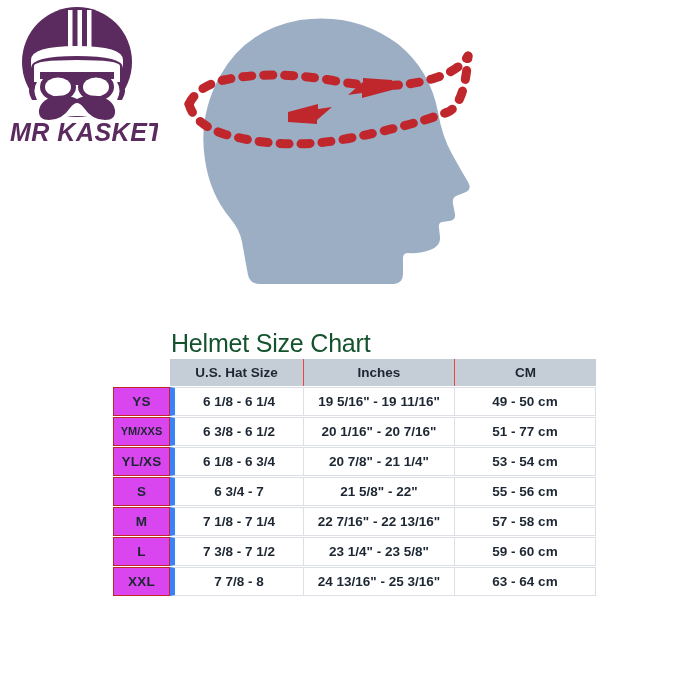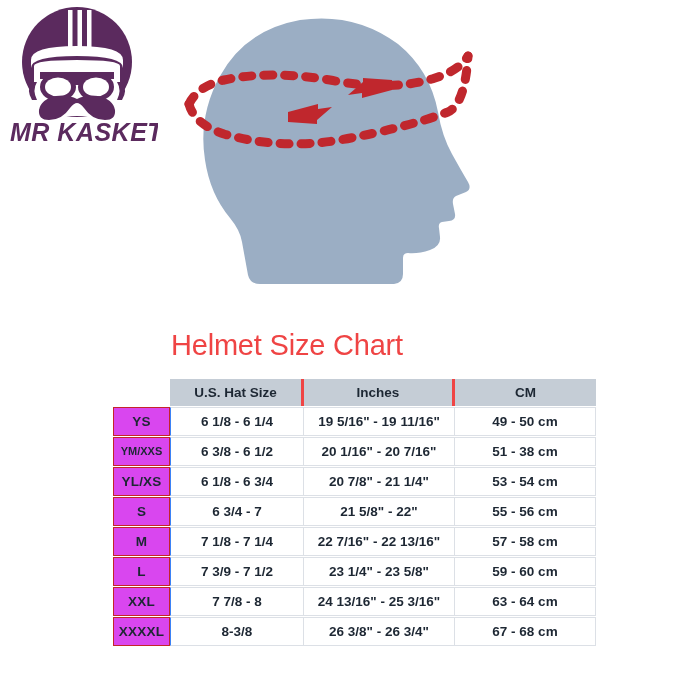--- a/index.html
+++ b/index.html
@@ -37,25 +37,25 @@
 
   
   #chart-block {
     position: absolute;
     left: 113px;
     top: 330px;
     width: 485px;
   }
 
   #chart-title {
-    color: #ef4444;
-    font-size: 29px;
+    color: #14532d;
+    font-size: 25px;
     font-weight: normal;
     letter-spacing: -0.2px;
-    margin: 0 0 16px 58px;
+    margin: 0 0 0 58px;
     line-height: 1.1;
   }
 
   table.size-table {
     border-collapse: separate;
     border-spacing: 0 1px;
     width: 483px;
     table-layout: fixed;
   }
   table.size-table col.c-label { width: 57px; }
@@ -76,21 +76,21 @@
 
   
   th.corner-blank {
     background: #ffffff;
     border: none;
   }
   th.col-head {
     background: #C5CDD6;
     color: #13263b;
     font-size: 13px;
-    border-right: 3px solid #ef4444;
+    border-right: 1px solid #ef4444;
   }
   th.col-head.last { border-right: none; }
 
   
   td.size-label {
     background: #d946ef;
     color: #ffffff;
     font-size: 12.5px;
     letter-spacing: 0.2px;
     border: 1px solid #C4252B;
@@ -98,21 +98,21 @@
   td.size-label.tight { font-size: 11px; letter-spacing: 0; }
 
   
   td.val {
     background: #ffffff;
     border: 1px solid #DCE0E6;
     border-left: none;
     font-size: 13.5px;
     color: #16212e;
   }
-  td.val.first-val { border-left: 1px solid #3b82f6; }
+  td.val.first-val { border-left: 5px solid #3b82f6; }
 </style>
 </head>
 <body>
 
 <div id="brand-logo">
   <svg viewBox="0 0 150 150" width="150" height="150" aria-hidden="true">
     <g>
 
       <circle cx="69" cy="58" r="55" fill="#5B2A5E"></circle>
 
@@ -204,21 +204,21 @@
         <tr>
           <td class="size-label">YS</td>
           <td class="val first-val">6 1/8 - 6 1/4</td>
           <td class="val">19 5/16" - 19 11/16"</td>
           <td class="val">49 - 50 cm</td>
         </tr>
         <tr>
           <td class="size-label tight">YM/XXS</td>
           <td class="val first-val">6 3/8 - 6 1/2</td>
           <td class="val">20 1/16" - 20 7/16"</td>
-          <td class="val">51 - 38 cm</td>
+          <td class="val">51 - 77 cm</td>
         </tr>
         <tr>
           <td class="size-label">YL/XS</td>
           <td class="val first-val">6 1/8 - 6 3/4</td>
           <td class="val">20 7/8" - 21 1/4"</td>
           <td class="val">53 - 54 cm</td>
         </tr>
         <tr>
           <td class="size-label">S</td>
           <td class="val first-val">6 3/4 - 7</td>
@@ -226,31 +226,25 @@
           <td class="val">55 - 56 cm</td>
         </tr>
         <tr>
           <td class="size-label">M</td>
           <td class="val first-val">7 1/8 - 7 1/4</td>
           <td class="val">22 7/16" - 22 13/16"</td>
           <td class="val">57 - 58 cm</td>
         </tr>
         <tr>
           <td class="size-label">L</td>
-          <td class="val first-val">7 3/9 - 7 1/2</td>
+          <td class="val first-val">7 3/8 - 7 1/2</td>
           <td class="val">23 1/4" - 23 5/8"</td>
           <td class="val">59 - 60 cm</td>
         </tr>
         <tr>
           <td class="size-label">XXL</td>
           <td class="val first-val">7 7/8 - 8</td>
           <td class="val">24 13/16" - 25 3/16"</td>
           <td class="val">63 - 64 cm</td>
         </tr>
-        <tr>
-          <td class="size-label">XXXXL</td>
-          <td class="val first-val">8-3/8</td>
-          <td class="val">26 3/8" - 26 3/4"</td>
-          <td class="val">67 - 68 cm</td>
-        </tr>
       </tbody>
   </table>
 </div>
 
 </body></html>

